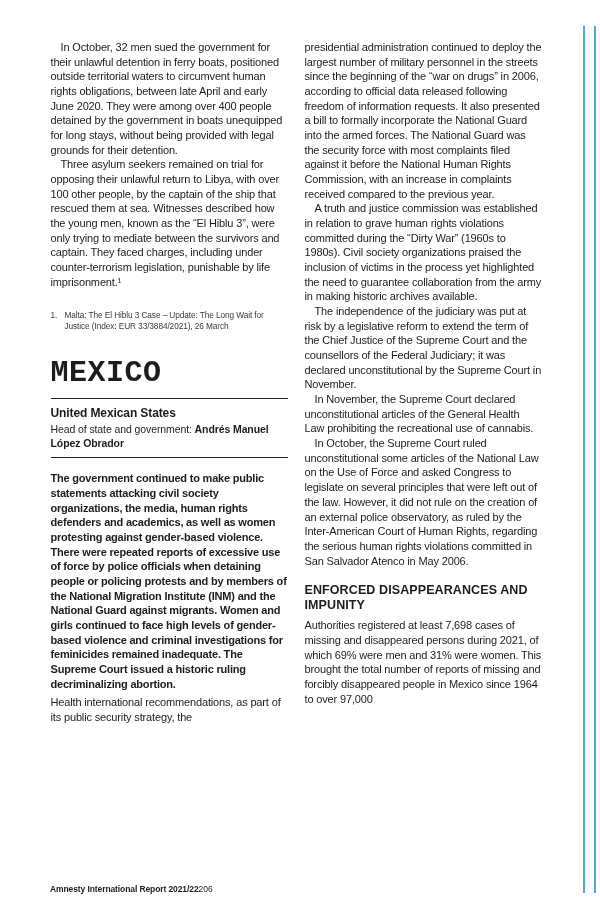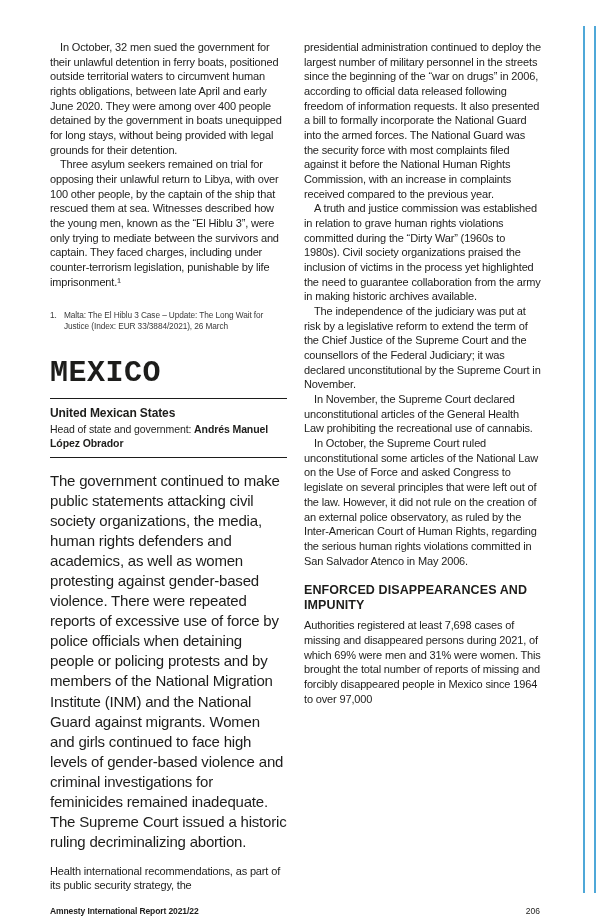--- a/index.html
+++ b/index.html
@@ -11,20 +11,21 @@
     font-family: "Liberation Sans", sans-serif;
     color: #1d1d1b;
     overflow: hidden;
     margin: 0 auto;
   }
   .columns {
     display: flex;
     gap: 17px;
     padding: 40px 58px 0 50px;
     box-sizing: border-box;
+    justify-content: center;
   }
   .col { width: 237px; }
   p.body {
     margin: 0;
     font-size: 11px;
     line-height: 1.335;
     letter-spacing: -0.15px;
     text-align: left;
   }
   p.indent { text-indent: 10px; }
@@ -60,41 +61,40 @@
     letter-spacing: -0.1px;
   }
   .head-line {
     margin-top: 2px;
     font-size: 10.5px;
     line-height: 1.35;
     letter-spacing: -0.1px;
   }
   .head-line .bold { font-weight: bold; }
   p.summary {
-    margin: 13px 0 12px 0;
-    font-size: 15px;
-    font-weight: normal;
+    margin: 13px 0 4px 0;
+    font-size: 11px;
+    font-weight: bold;
     line-height: 1.335;
     letter-spacing: -0.2px;
   }
   .section-heading {
     margin: 15px 0 5px 0;
     font-size: 12.5px;
     font-weight: bold;
     letter-spacing: 0.1px;
     line-height: 1.2;
     text-transform: uppercase;
   }
   .footer {
     position: absolute;
     left: 50px;
     right: 60px;
-    bottom: 5px;
+    bottom: 27px;
     display: flex;
-    justify-content: space-between;
     align-items: baseline;
     font-size: 8.5px;
   }
   .footer-left { font-weight: bold; letter-spacing: -0.1px; }
   .footer-right { letter-spacing: 0; }
   .edge-line {
     position: absolute;
     top: 26px;
     width: 2px;
     height: 867px;

